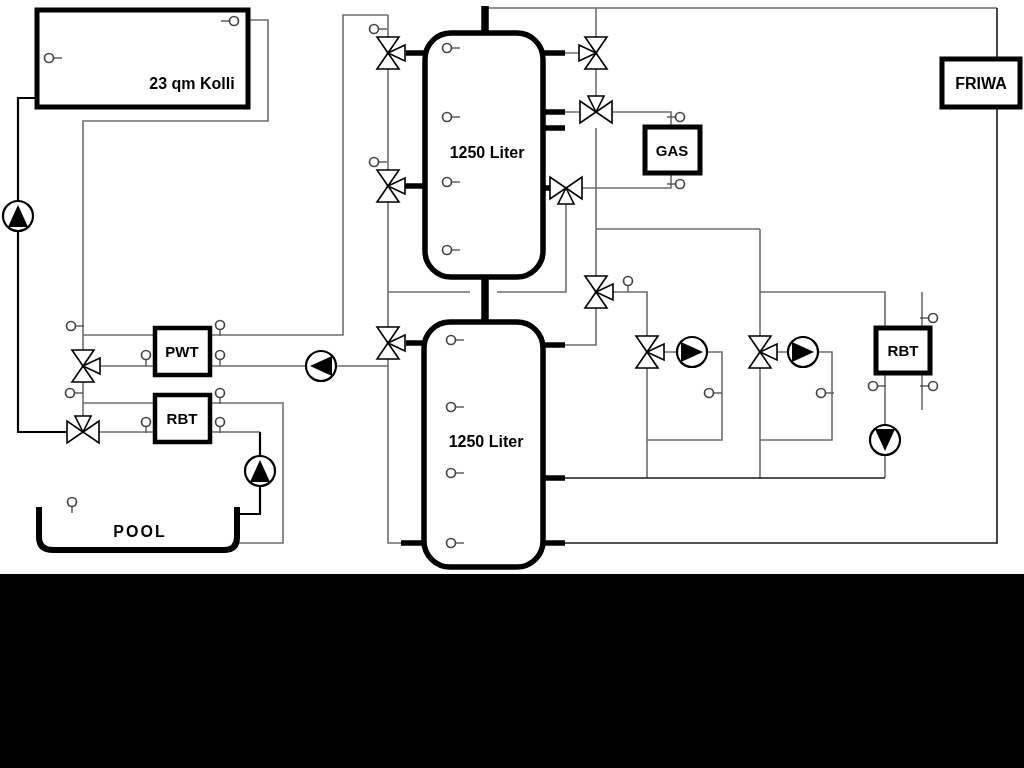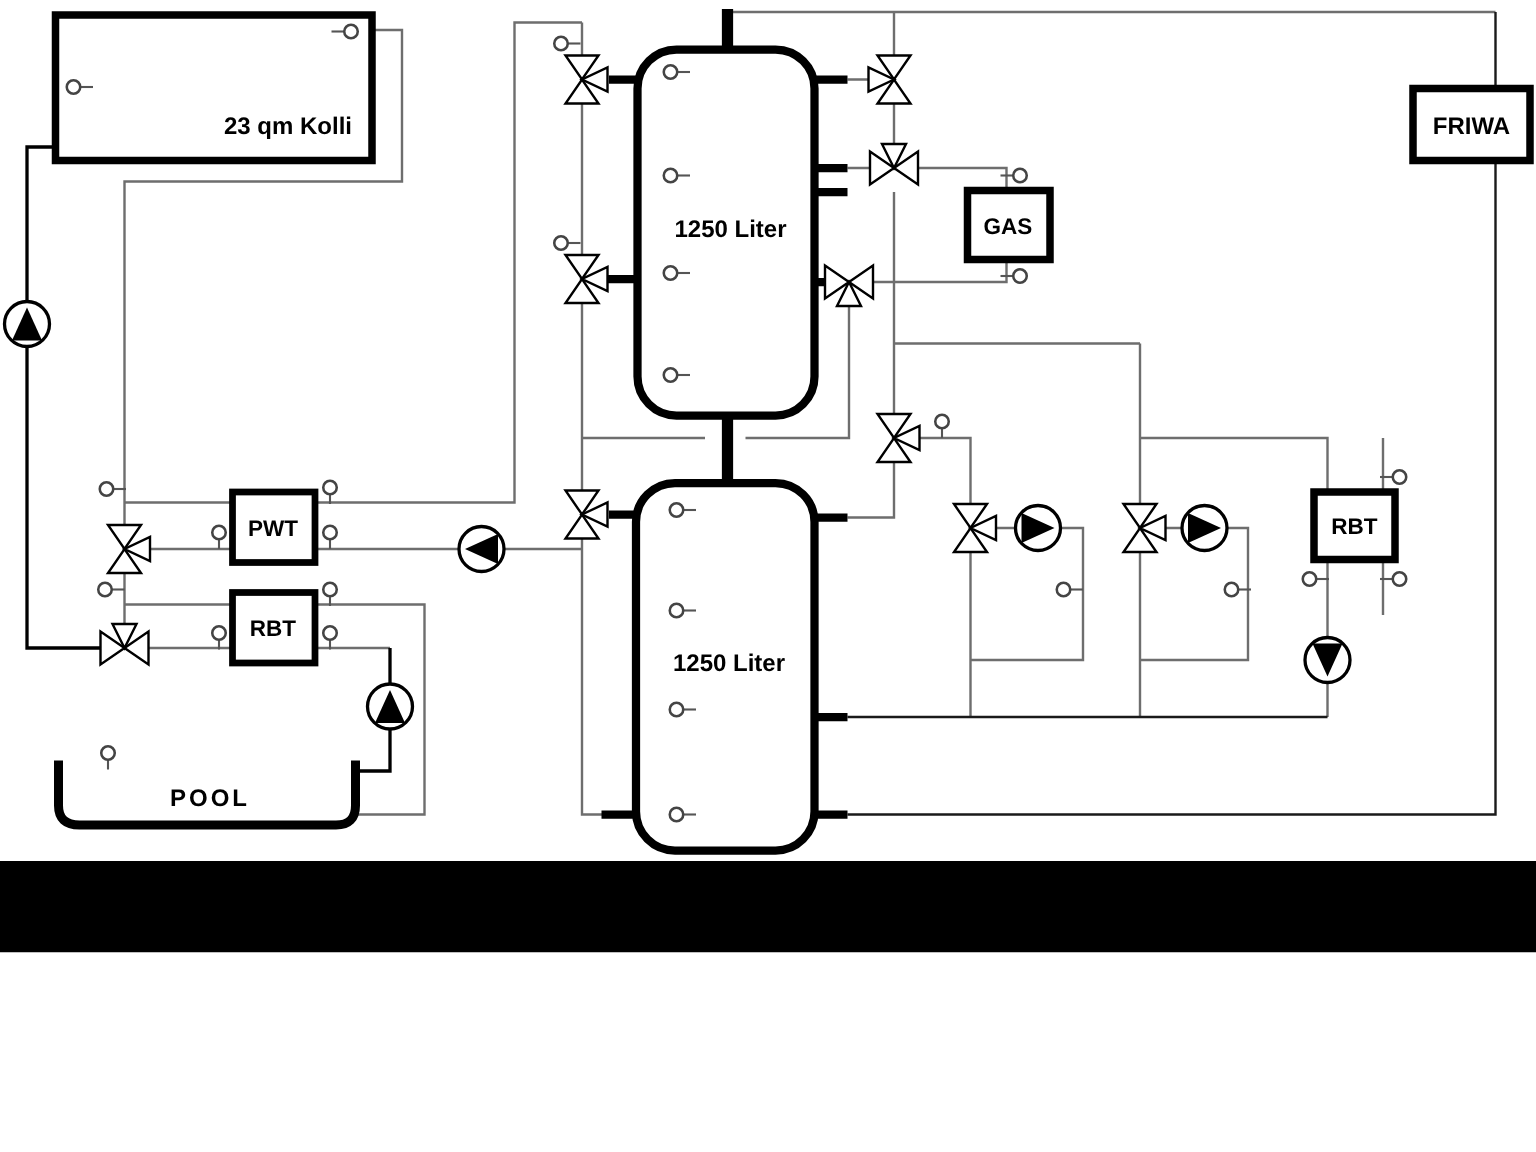--- a/index.html
+++ b/index.html
@@ -1,16 +1,16 @@
 <!DOCTYPE html>
 <html><head>
 <meta charset="utf-8">
 <style>
   html,body{margin:0;padding:0;background:#fff;}
-  #stage{position:relative;width:1024px;height:635px;background:#ffffff;overflow:hidden;
+  #stage{position:relative;width:1024px;height:768px;background:#ffffff;overflow:hidden;
          font-family:"Liberation Sans",sans-serif;}
   #schematic{position:absolute;left:0;top:0;}
   #bottom-bar{position:absolute;left:0;top:574px;width:1024px;height:194px;background:#000;}
   .pg{stroke:#6e6e6e;stroke-width:1.6;fill:none}
   .pd{stroke:#1a1a1a;stroke-width:1.6;fill:none}
   .pb{stroke:#000;stroke-width:2.2;fill:none}
   .stub{stroke:#000;stroke-width:5.5;fill:none}
   .stub2{stroke:#000;stroke-width:7.5;fill:none}
   .pool{fill:none;stroke:#000;stroke-width:6;stroke-linecap:butt}
   .vessel{fill:#fff;stroke:#000}

